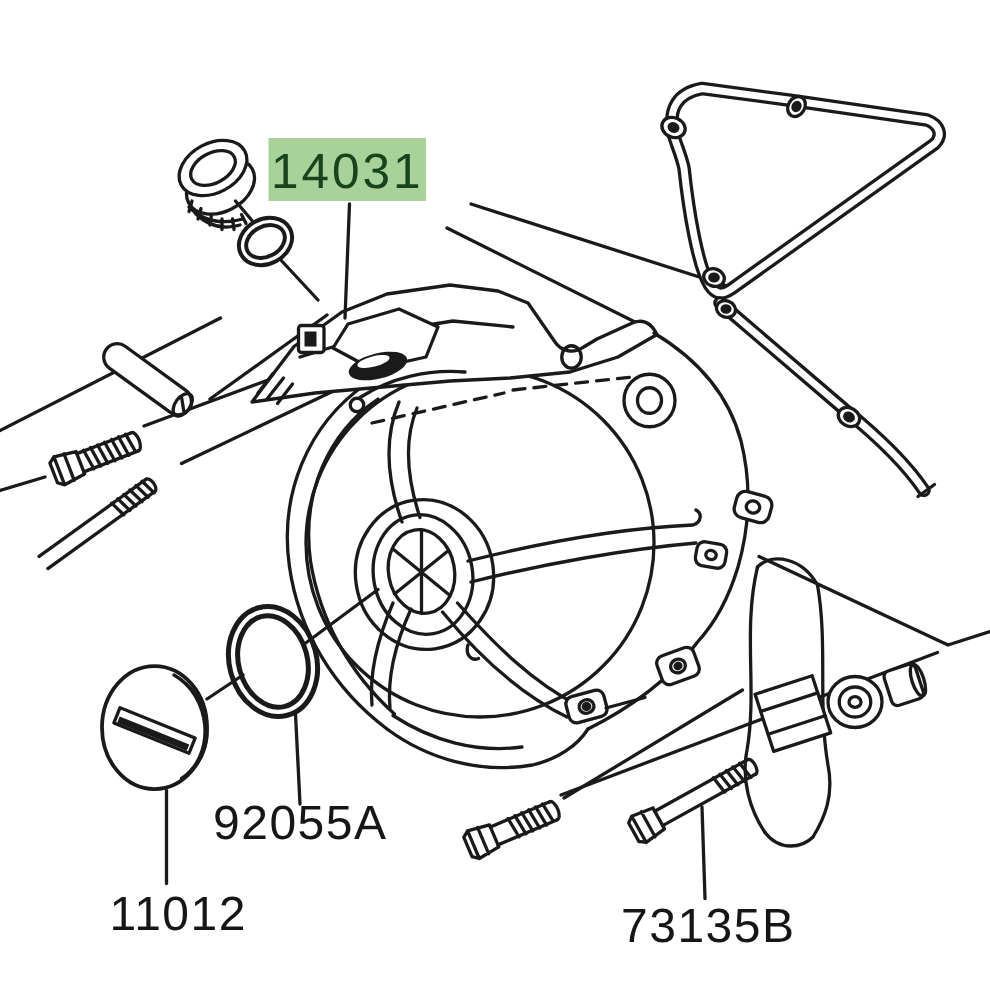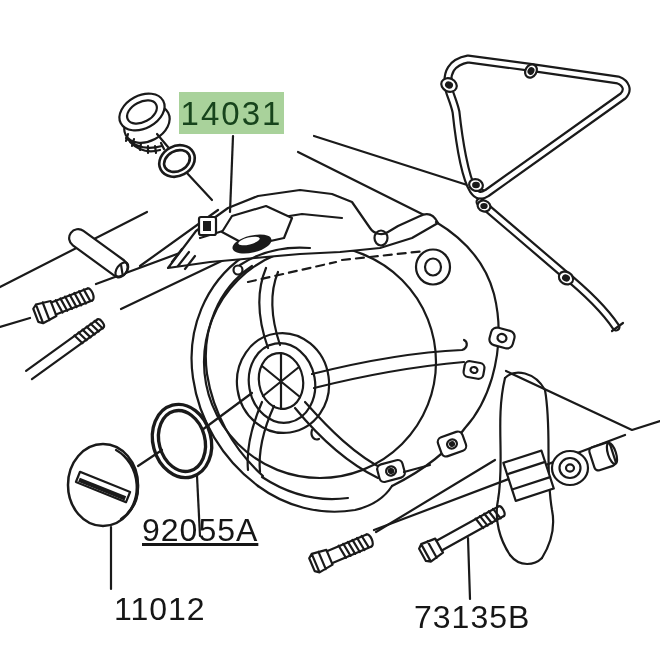--- a/index.html
+++ b/index.html
@@ -207,19 +207,19 @@
   <g>
     <path d="M233,136 L230,212"></path>
     <path d="M111,527 L111,589"></path>
     <path d="M197,476 L200,536"></path>
     <path d="M468,538 L470,599"></path>
   </g>
 </svg>
 
 <div class="part-label highlight" style="left:179px;top:92px;width:105px;height:42px;background:#a9d29b;color:#17441c;">14031</div>
 
-<div class="part-label" style="left:142px;top:514px;text-decoration:underline;">92055A</div>
-
-<div class="part-label" style="left:73px;top:593px;margin-left:41px;">11012</div>
+<div class="part-label" style="left:142px;top:532px;">92055A</div>
+
+<div class="part-label" style="left:73px;top:593px;">11012</div>
 
 <div class="part-label" style="left:414px;top:601px;">73135B</div>
 
 </div>
 
 </body></html>

